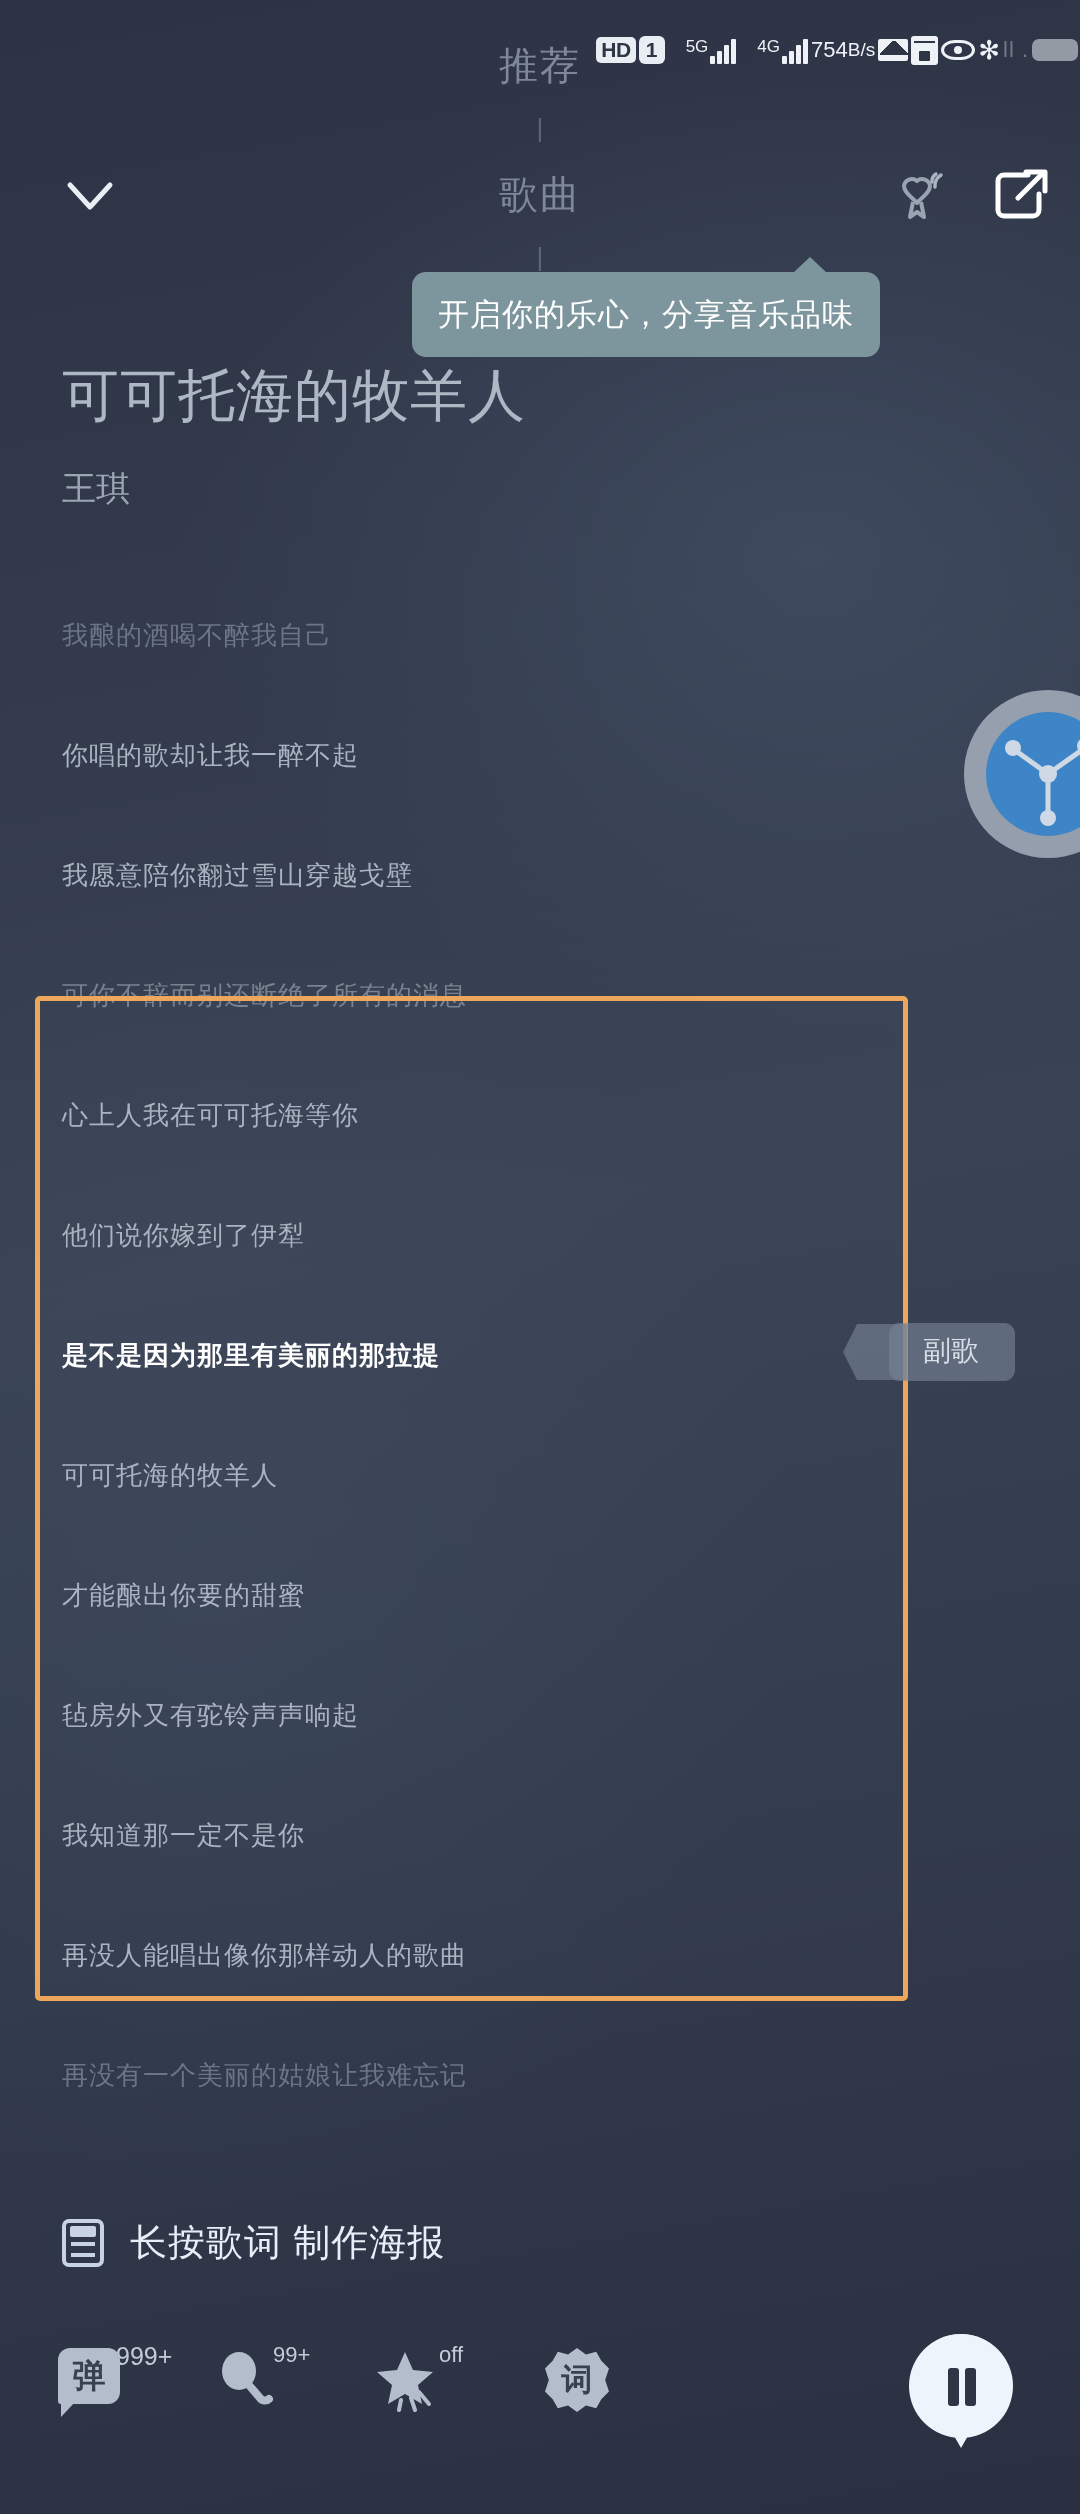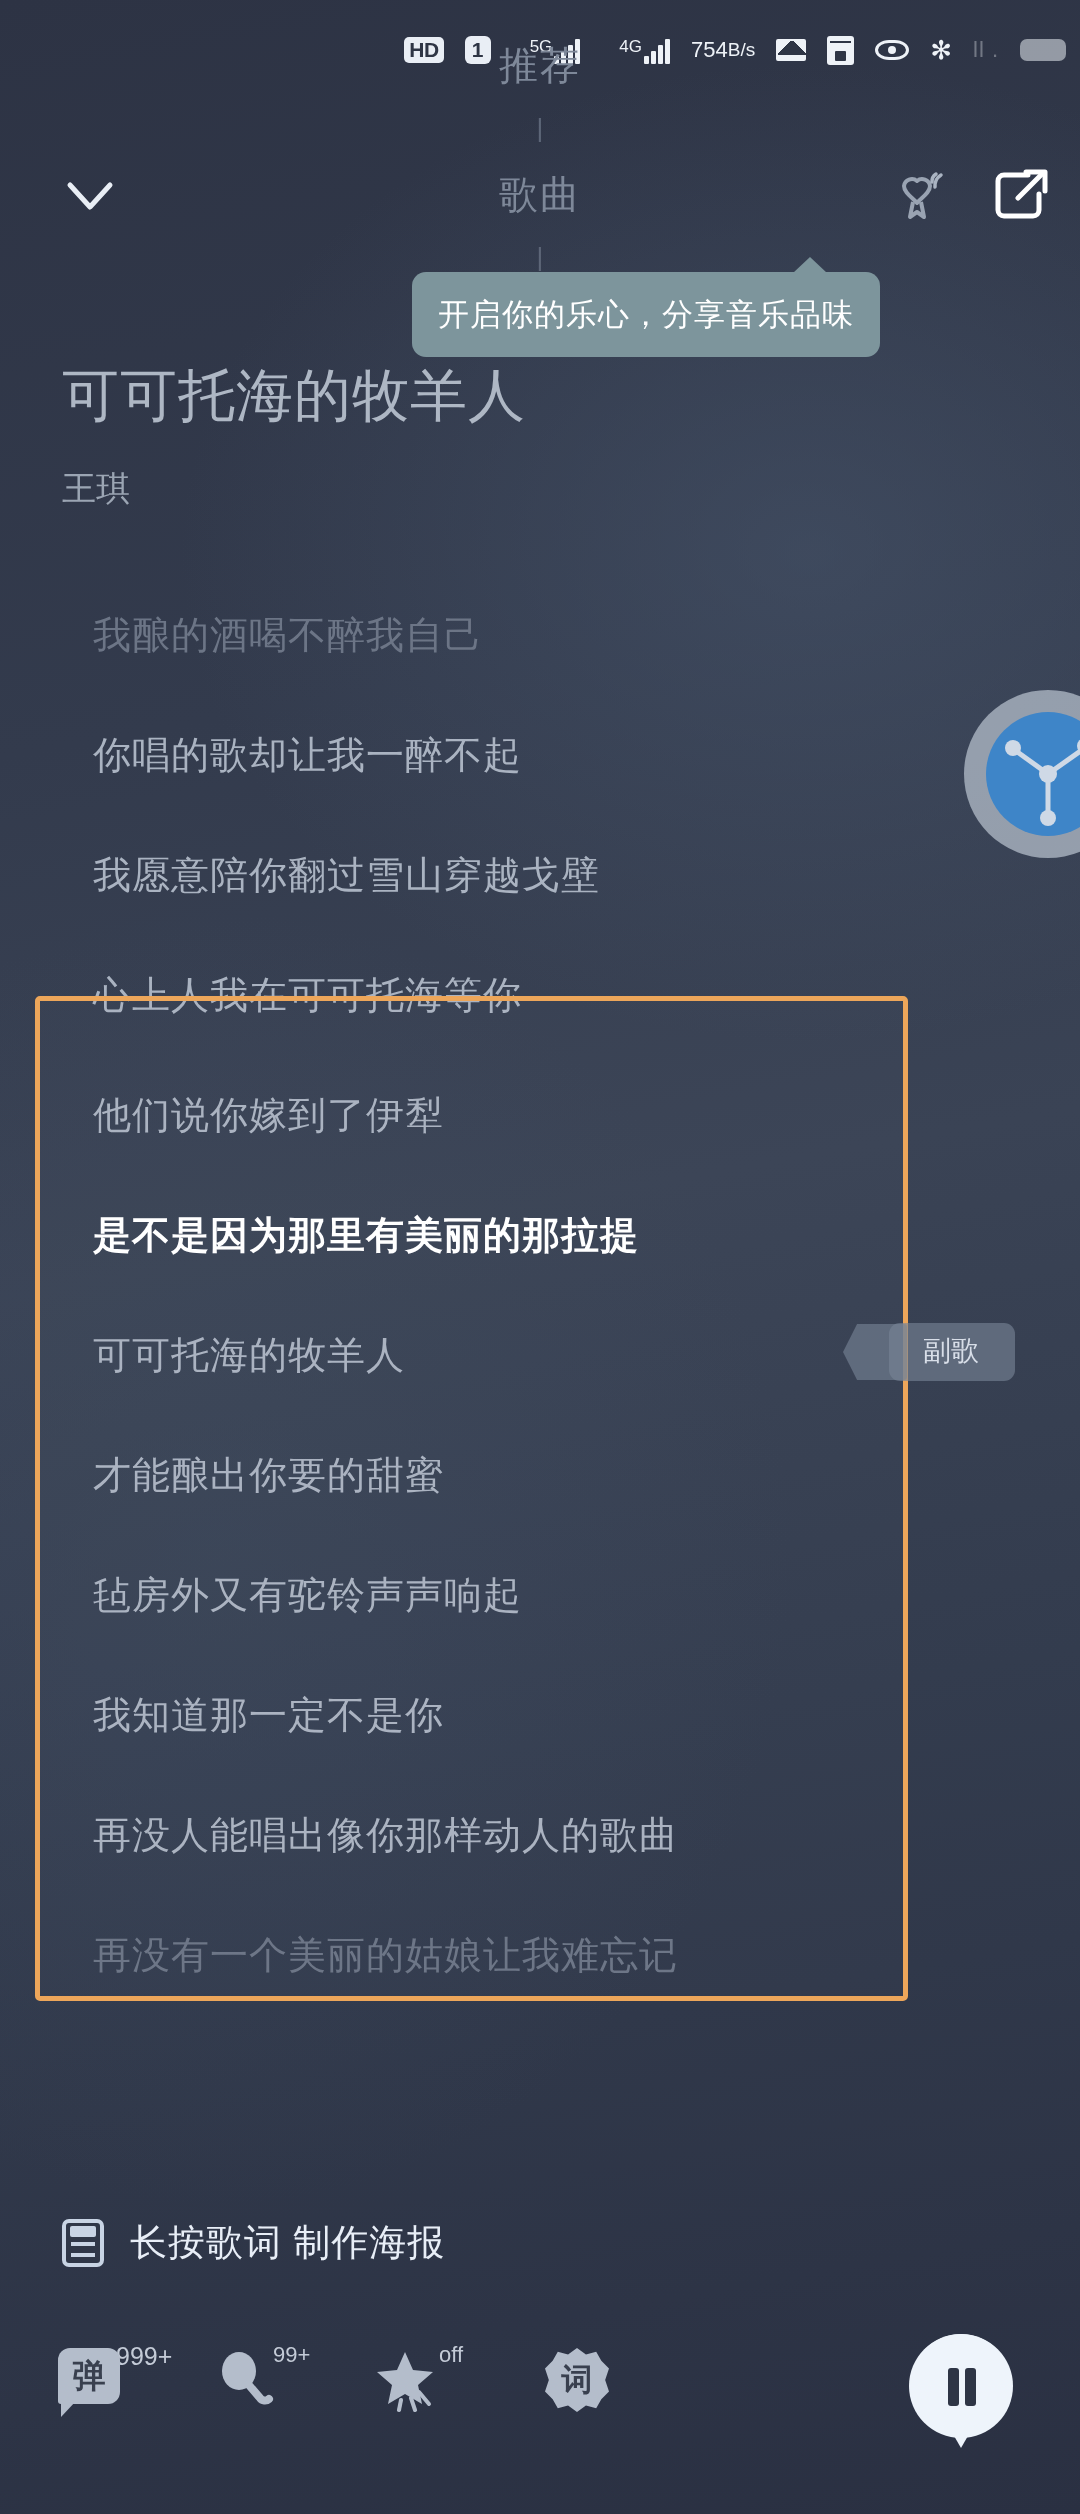--- a/index.html
+++ b/index.html
@@ -17,21 +17,21 @@
       radial-gradient(ellipse 900px 700px at 75% 22%, rgba(72,86,108,0.55) 0%, rgba(58,70,90,0.0) 70%),
       radial-gradient(ellipse 800px 900px at 20% 62%, rgba(62,74,95,0.45) 0%, rgba(55,66,85,0.0) 72%),
       linear-gradient(170deg, #2d3344 0%, #333b4d 28%, #3a4355 48%, #333c4e 68%, #2a3042 100%);
     overflow:hidden;
   }
 
   
   .statusbar {
     position:absolute; top:0; left:0; right:0; height:100px;
     display:flex; align-items:center; justify-content:flex-end;
-    padding-right:14px; gap:21px;
+    padding-right:2px; gap:3px;
     color:#eef2f7;
   }
   .sb-item { display:flex; align-items:center; }
   .hd-box {
     font-size:21px; font-weight:bold; color:#2e3545;
     background:#e9eef5; border-radius:5px; padding:1px 5px;
     letter-spacing:-0.5px; line-height:1.15;
   }
   .sim-box {
     font-size:21px; font-weight:bold; color:#2e3545;
@@ -116,21 +116,21 @@
     position:absolute; left:62px; top:466px;
     font-size:34px; color:#9ba5b3;
   }
 
   
   .lyrics {
     position:absolute; left:0; right:0; top:575px;
   }
   .lyric {
     height:120px; display:flex; align-items:center;
-    padding-left:93px; font-size:38px; letter-spacing:1px;
+    padding-left:62px; font-size:26px; letter-spacing:1px;
     color:#aab3c1; white-space:nowrap;
   }
   .lyric.dim   { color:#6c7586; }
   .lyric.dim2  { color:#79828f; }
   .lyric.cur   { color:#ffffff; font-weight:bold; }
 
   .sel-frame {
     position:absolute; left:35px; top:996px; width:873px; height:1005px;
     border:5px solid #eda65a; border-radius:5px;
     background:rgba(255,255,255,0.012);
@@ -305,20 +305,21 @@
         <line x1="62" y1="62" x2="96" y2="38" stroke="#cfd9e6" stroke-width="5"></line>
         <line x1="62" y1="62" x2="62" y2="100" stroke="#cfd9e6" stroke-width="5"></line>
       </svg>
     </span>
   </div>
 
   <div class="lyrics">
     <div class="lyric dim">我酿的酒喝不醉我自己</div>
     <div class="lyric">你唱的歌却让我一醉不起</div>
     <div class="lyric">我愿意陪你翻过雪山穿越戈壁</div>
+    <div class="lyric dim2">可你不辞而别还断绝了所有的消息</div>
     <div class="lyric">心上人我在可可托海等你</div>
     <div class="lyric">他们说你嫁到了伊犁</div>
     <div class="lyric cur">是不是因为那里有美丽的那拉提</div>
     <div class="lyric">可可托海的牧羊人</div>
     <div class="lyric">才能酿出你要的甜蜜</div>
     <div class="lyric">毡房外又有驼铃声声响起</div>
     <div class="lyric">我知道那一定不是你</div>
     <div class="lyric">再没人能唱出像你那样动人的歌曲</div>
     <div class="lyric dim">再没有一个美丽的姑娘让我难忘记</div>
   </div>

